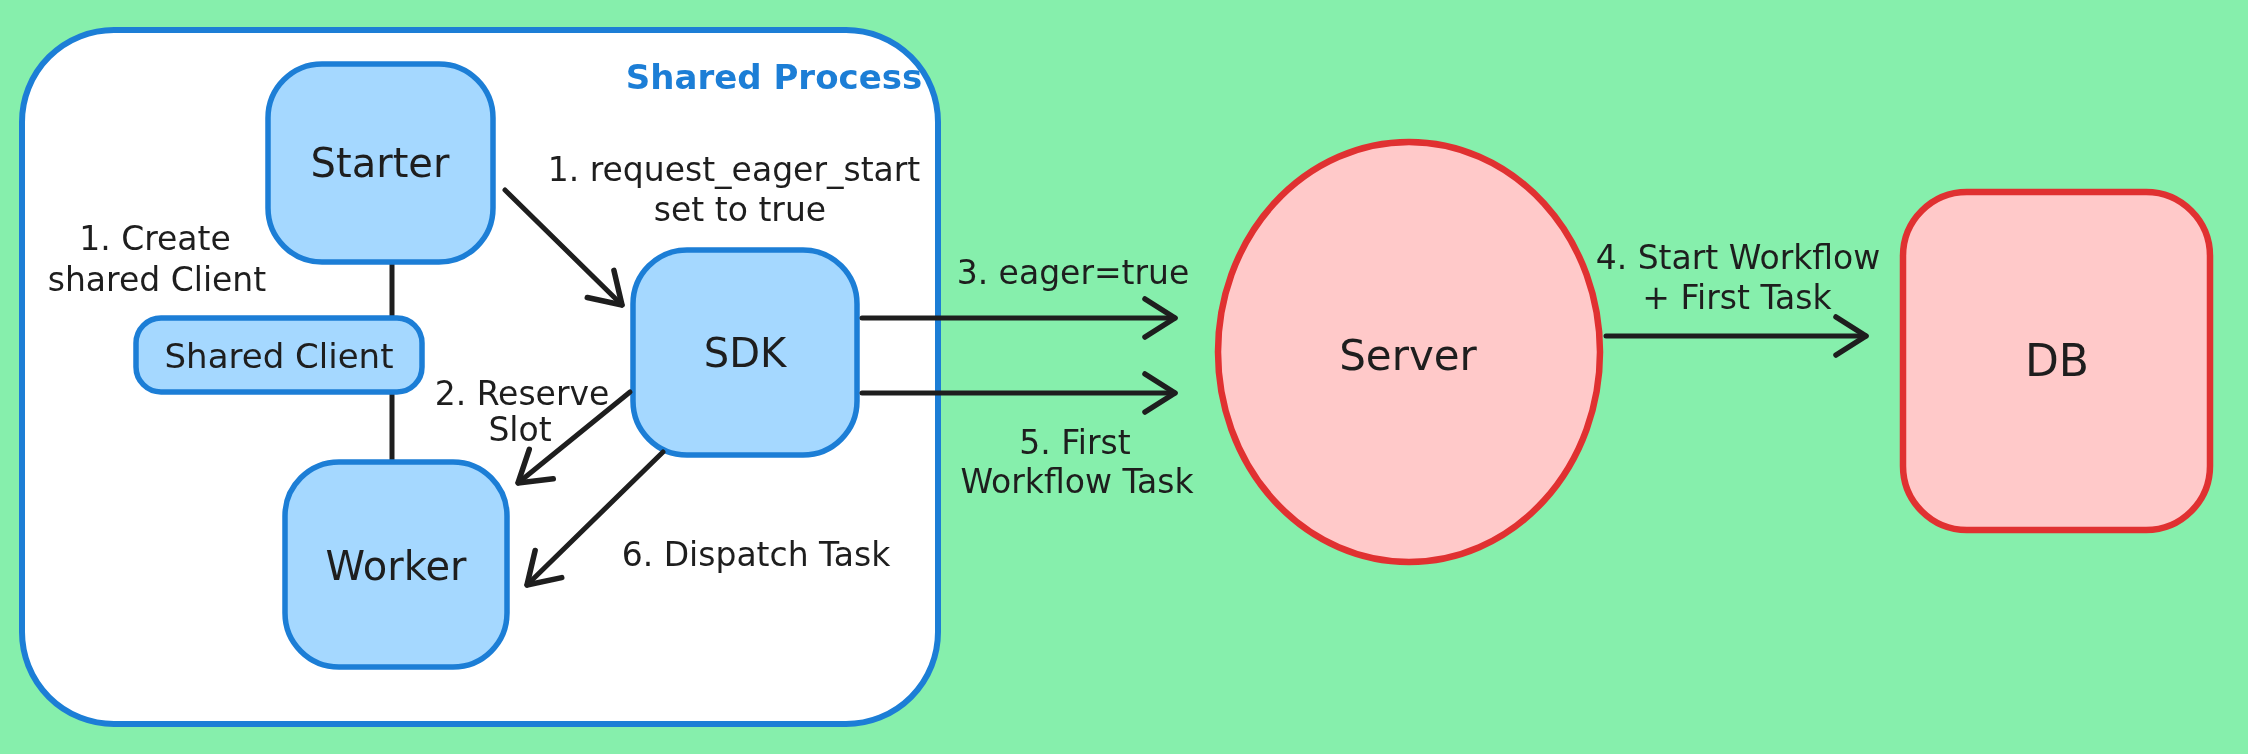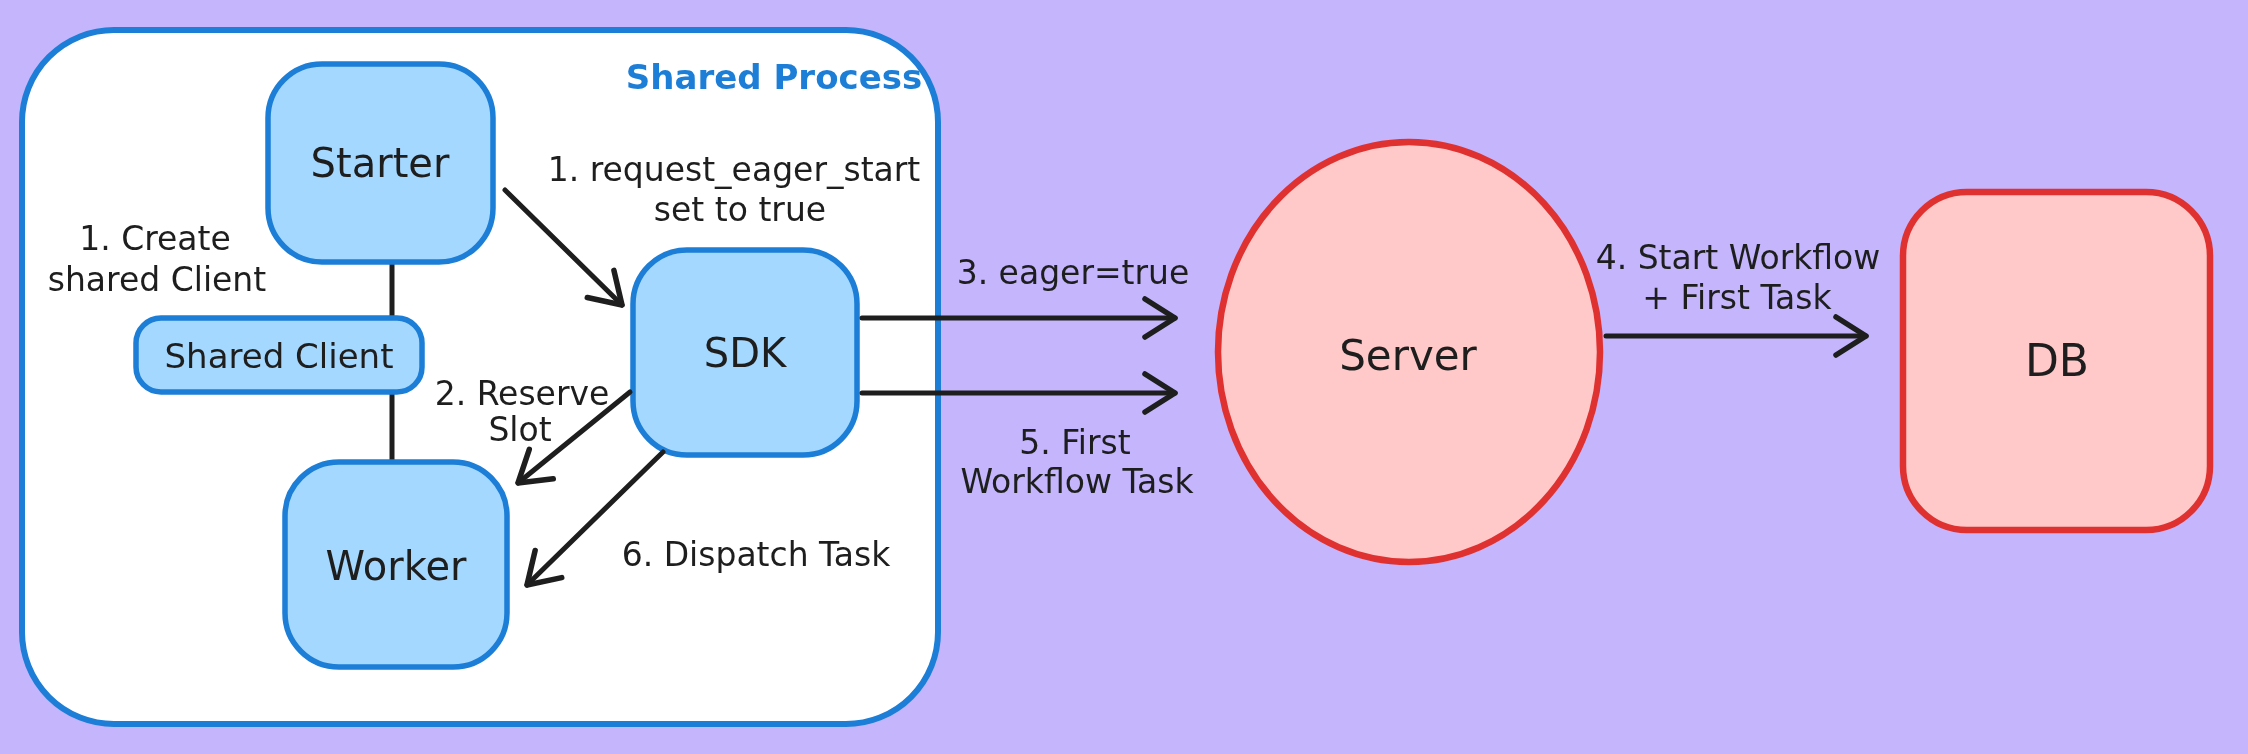--- a/index.html
+++ b/index.html
@@ -4,21 +4,21 @@
 <style>
   html, body {
     margin: 0;
     padding: 0;
     background: #ffffff;
   }
   .stage {
     position: relative;
     width: 2248px;
     height: 754px;
-    background: #c4b5fd;
+    background: #86efac;
     overflow: hidden;
   }
   svg { display: block; }
 
   .node-blue  { fill: #a5d8ff; stroke: #1c7ed6; stroke-width: 5.5; }
   .node-red   { fill: #ffc9c9; stroke: #e03131; stroke-width: 6.5; }
   .frame      { fill: #ffffff; stroke: #1c7ed6; stroke-width: 6; }
   .edge       { stroke: #1e1e1e; stroke-width: 5; fill: none; stroke-linecap: round; stroke-linejoin: round; }
 
   text {

